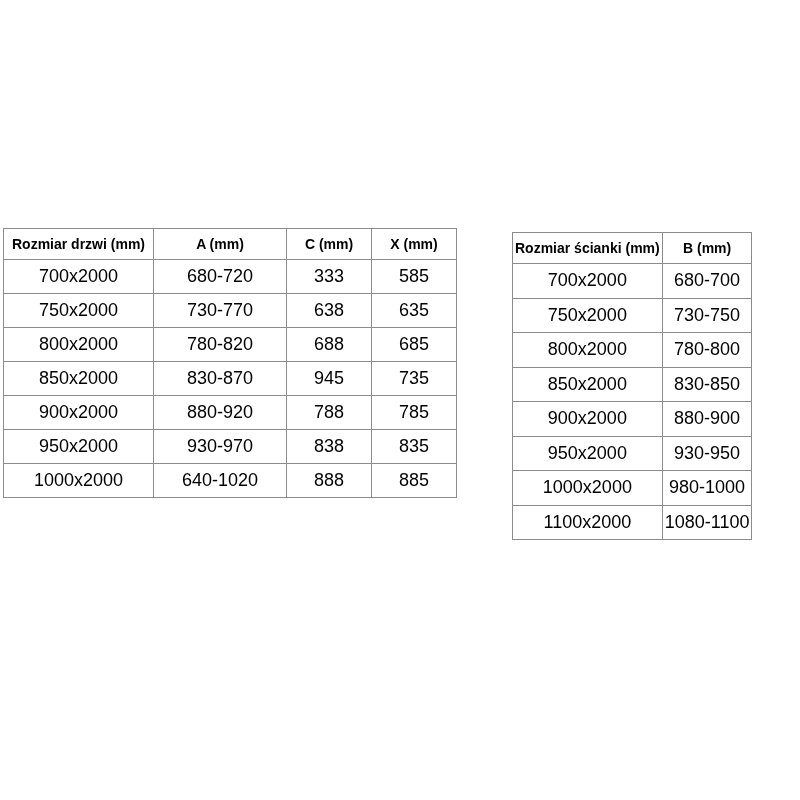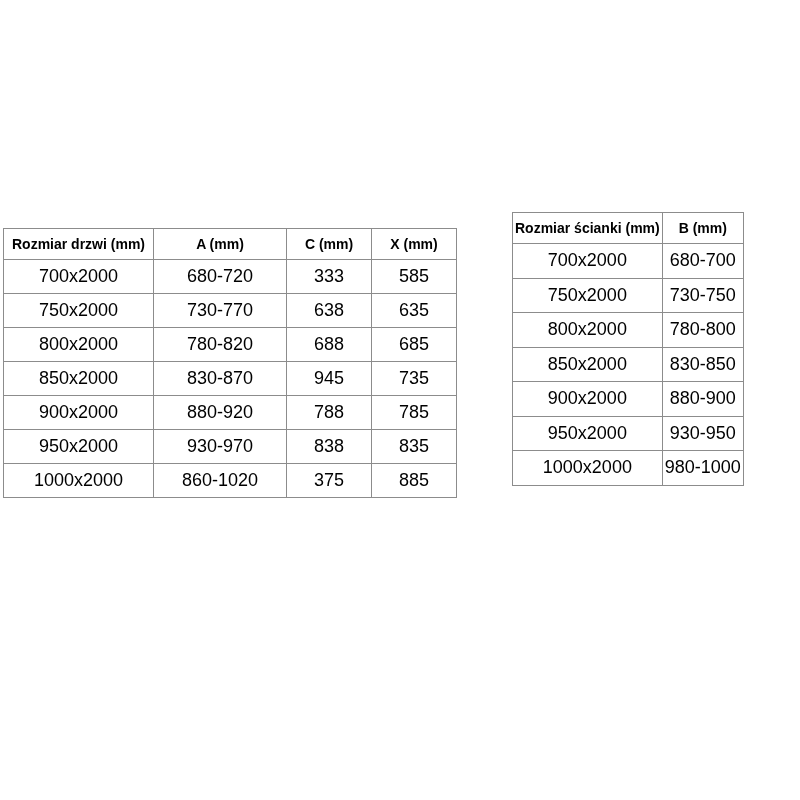--- a/index.html
+++ b/index.html
@@ -7,21 +7,21 @@
     width: 800px; height: 800px;
     background: #ffffff;
     font-family: "Liberation Sans", sans-serif;
     color: #000000;
     overflow: hidden;
   }
   .page { position: relative; width: 688px; height: 800px; background: #ffffff; }
 
   .spec-table-wrap { position: absolute; }
   .wrap-doors { left: 3px;   top: 228px; }
-  .wrap-walls { left: 512px; top: 212px; }
+  .wrap-walls { left: 512px; top: 232px; }
 
   table.spec {
     border-collapse: collapse;
     table-layout: fixed;
   }
   table.spec th, table.spec td {
     border: 1.5px solid #8c8c8c;
     text-align: center;
     vertical-align: middle;
     padding: 0 2px;
@@ -100,22 +100,22 @@
             <td>785</td>
           </tr>
           <tr>
             <td>950x2000</td>
             <td>930-970</td>
             <td>838</td>
             <td>835</td>
           </tr>
           <tr>
             <td>1000x2000</td>
-            <td>860-1020</td>
-            <td>375</td>
+            <td>640-1020</td>
+            <td>888</td>
             <td>885</td>
           </tr>
         </tbody>
       </table>
   </div>
   <div class="spec-table-wrap wrap-walls">
     <table class="spec">
         <colgroup>
           <col class="c0">
           <col class="c1">
@@ -148,16 +148,20 @@
             <td>880-900</td>
           </tr>
           <tr>
             <td>950x2000</td>
             <td>930-950</td>
           </tr>
           <tr>
             <td>1000x2000</td>
             <td>980-1000</td>
           </tr>
+          <tr>
+            <td>1100x2000</td>
+            <td>1080-1100</td>
+          </tr>
         </tbody>
       </table>
   </div>
 </div>
 
 </body></html>

